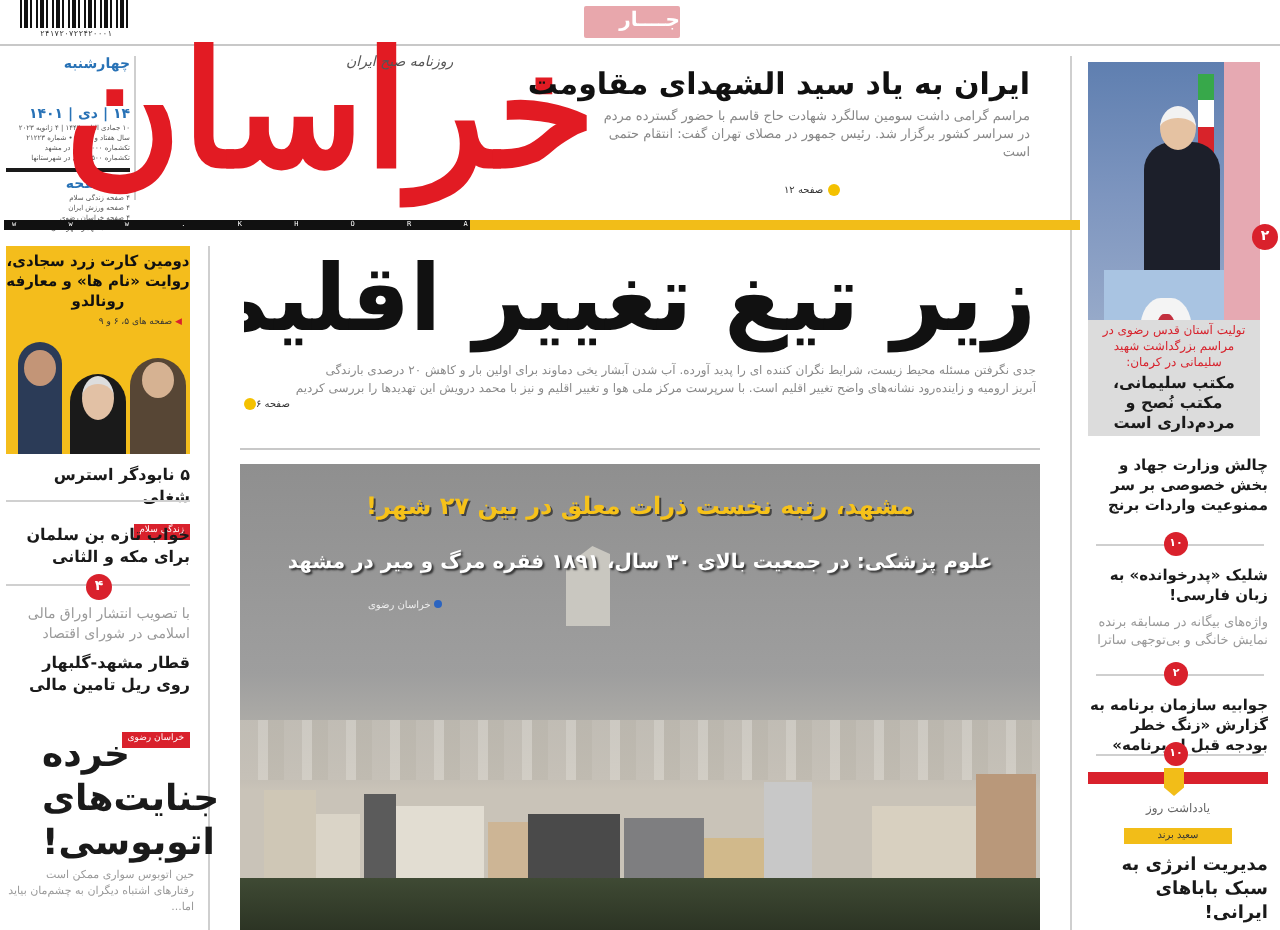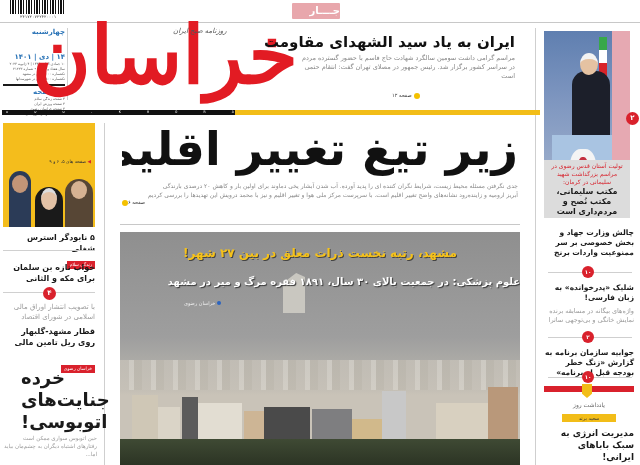--- a/index.html
+++ b/index.html
@@ -69,21 +69,21 @@
     .main-hr { left: 120px; top: 224px; width: 400px; height: 1px; background: #c8c8c8; }
 
     
     .photo-city { left: 120px; top: 232px; width: 400px; height: 233px; overflow: hidden; background: #9b9b9b; }
     .photo-city .sky { position: absolute; inset: 0; background: linear-gradient(180deg, #8f8f8f 0%, #9e9e9e 45%, #b2b0aa 60%, #c9c3b8 70%); }
     .photo-city .hazy-city { position: absolute; left: 0; top: 128px; width: 400px; height: 30px; background: repeating-linear-gradient(90deg, #c6c1b8 0 9px, #d5d1c9 9px 14px, #bfbab0 14px 22px); opacity: 0.8; }
     .photo-city .bld { position: absolute; bottom: 18px; background: #d8d2c4; }
     .photo-city .trees { position: absolute; left: 0; bottom: 0; width: 400px; height: 26px; background: linear-gradient(180deg, #3f4a34 0%, #2c3424 100%); }
     .photo-city .tower { position: absolute; left: 163px; top: 41px; width: 22px; height: 40px; background: #c9c7c0; clip-path: polygon(60% 0, 100% 10%, 100% 100%, 0 100%, 0 25%); }
     .photo-headline { position: absolute; left: 0; top: 14px; width: 400px; text-align: center; direction: rtl; font-size: 12px; font-weight: bold; color: #f6c21a; text-shadow: 1px 1px 0 #444; white-space: nowrap; }
-    .photo-sub { position: absolute; left: 20px; top: 42px; width: 360px; text-align: center; direction: rtl; font-size: 10px; font-weight: bold; color: #fff; line-height: 16px; text-shadow: 1px 1px 1px #333; margin-left: 24px; }
+    .photo-sub { position: absolute; left: 20px; top: 42px; width: 360px; text-align: center; direction: rtl; font-size: 10px; font-weight: bold; color: #fff; line-height: 16px; text-shadow: 1px 1px 1px #333; }
     .photo-credit { position: absolute; left: 64px; top: 68px; font-size: 5px; color: #eee; direction: rtl; }
     .photo-credit .dot { display: inline-block; width: 4px; height: 4px; background: #2b64c0; border-radius: 50%; margin-left: 2px; }
 
     
     .promo { left: 3px; top: 123px; width: 92px; height: 104px; background: #f4bd1c; overflow: hidden; }
     .promo-title { position: absolute; left: 0; top: 3px; width: 92px; text-align: center; direction: rtl; font-size: 7.5px; font-weight: bold; line-height: 10px; color: #111; }
     .promo-pages { position: absolute; right: 4px; top: 36px; font-size: 4.5px; color: #333; direction: rtl; }
     .promo-pages .arrow { color: #d9212c; }
     .promo .p1 { position: absolute; left: 6px; top: 48px; width: 22px; height: 56px; background: #2b3b57; border-radius: 11px 11px 0 0; }
     .promo .p1::before { content: ""; position: absolute; left: 3px; top: 4px; width: 16px; height: 18px; background: #c39577; border-radius: 50%; }
@@ -197,20 +197,21 @@
   <div class="photo-sub">
     <div>علوم پزشکی: در جمعیت بالای ۳۰ سال، ۱۸۹۱ فقره مرگ و میر در مشهد</div>
   </div>
   <div class="photo-credit">
     <span class="dot"></span><span>خراسان رضوی</span>
   </div>
 </div>
 <div class="abs col-divider-v" style="left:104px; top:123px; height:342px;"></div>
 
 <div class="abs promo">
+  <div class="promo-title">دومین کارت زرد سجادی، روایت «نام ها» و معارفه رونالدو</div>
   <div class="promo-pages"><span class="arrow">◀</span> <span>صفحه های ۵، ۶ و ۹</span></div>
   <div class="p1"></div>
   <div class="p2"></div>
   <div class="p3"></div>
 </div>
 <div class="abs side-item" style="left:3px; top:232px; width:92px;">۵ نابودگر استرس شغلی</div>
 <div class="abs thin-hr" style="left:3px; top:250px; width:92px;"></div>
 <div class="abs rtl" style="left:3px; top:251px; width:92px;"><span class="tag">زندگی سلام</span></div>
 <div class="abs side-item" style="left:3px; top:262px; width:92px;">خواب تازه بن سلمان برای مکه و الثانی</div>
 <div class="abs thin-hr" style="left:3px; top:292px; width:92px;"></div>

